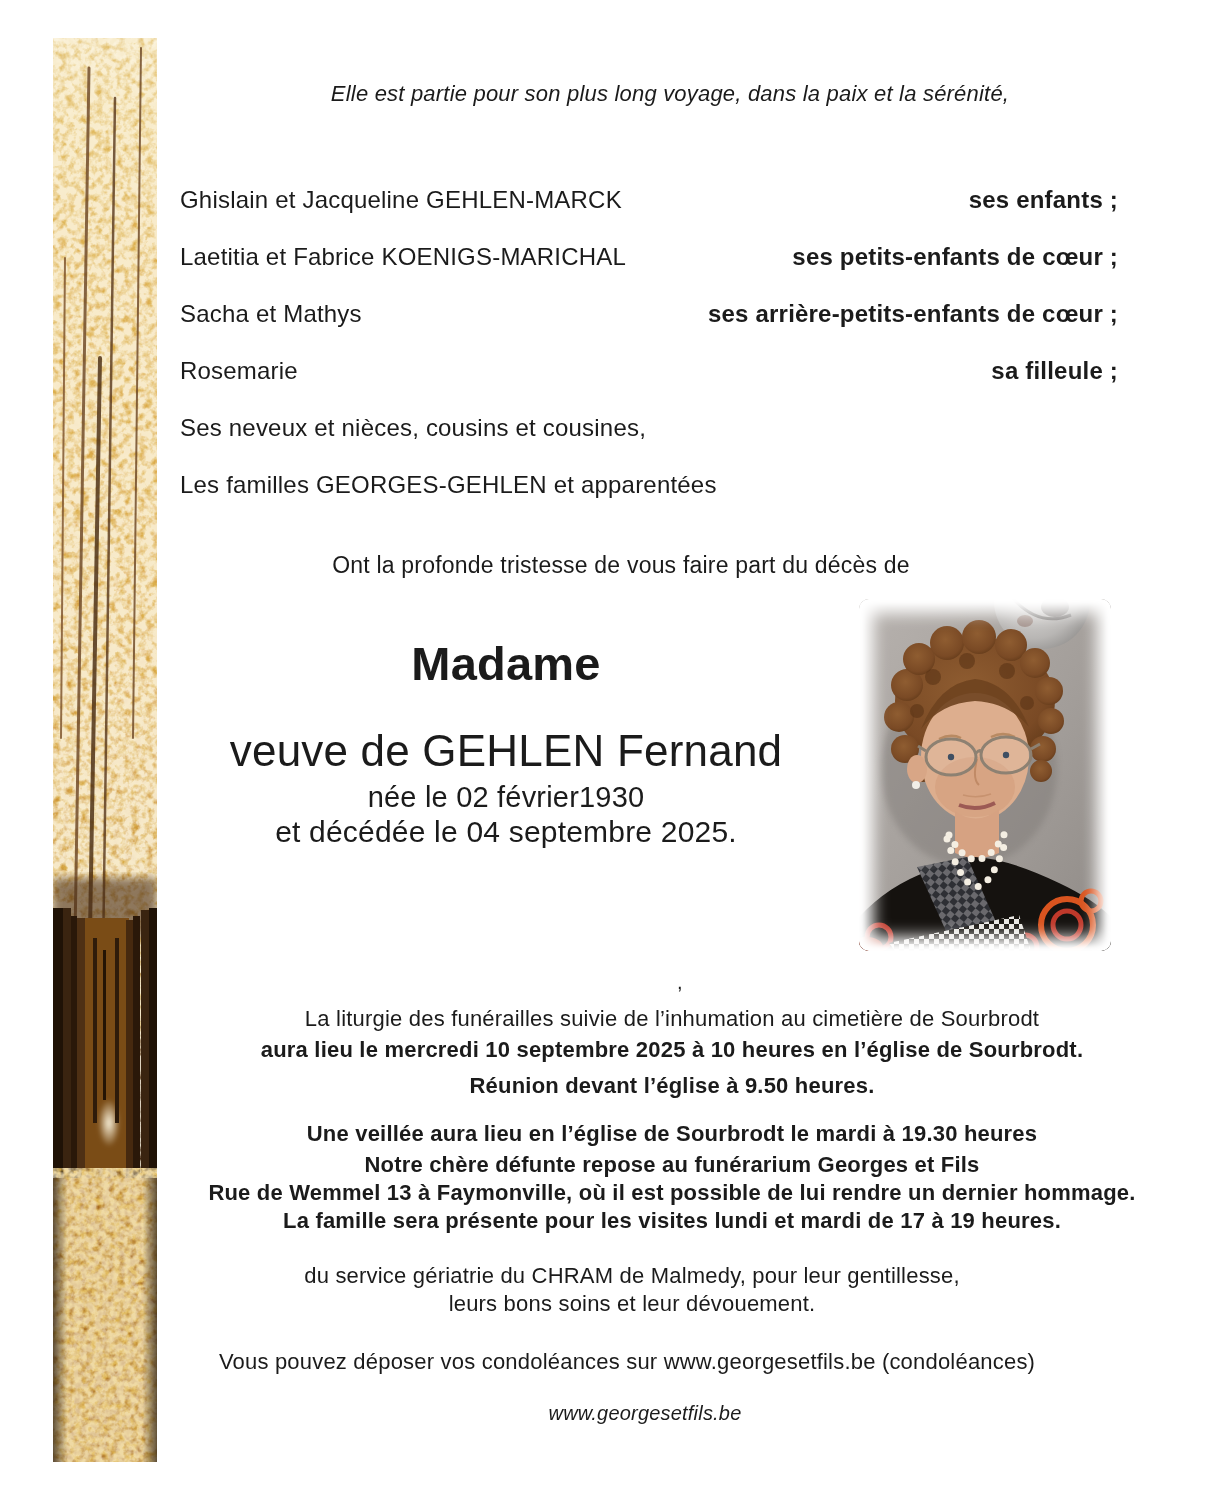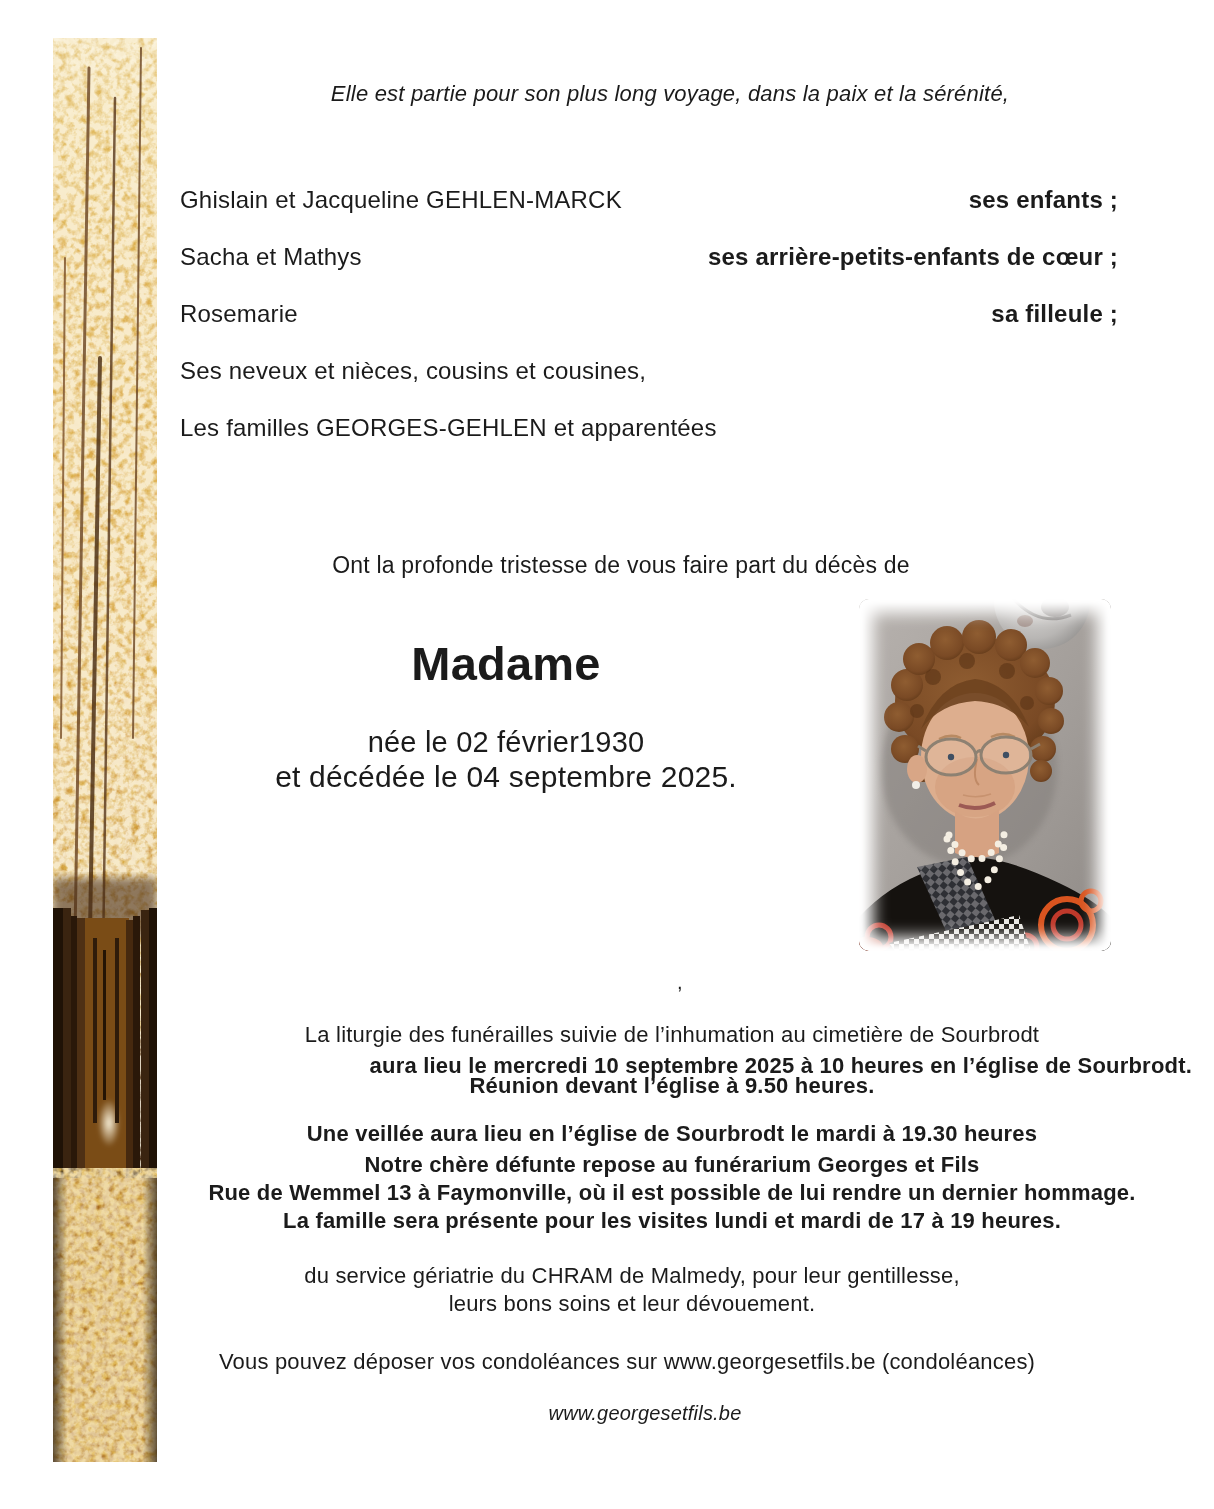--- a/index.html
+++ b/index.html
@@ -36,22 +36,22 @@
 
   .heading { left:150px; top:637px; width:712px; }
   .h-madame { font-size:47px; font-weight:bold; line-height:54px; margin-bottom:34px; }
   .h-name   { font-size:57px; font-weight:bold; line-height:66px; margin-bottom:10px; letter-spacing:0.5px; }
   .h-widow  { font-size:44px; line-height:51px; margin-bottom:4px; }
   .h-birth  { font-size:29px; line-height:34px; }
   .h-death  { font-size:30px; line-height:35px; }
 
   .sep { left:160px; top:971px; width:1040px; font-size:20px; }
 
-  .cer1    { left:152px; top:1003px; width:1040px; font-size:22px; line-height:31px;margin-top:16px; }
-  .bold    { font-weight:bold;text-align:right; }
+  .cer1    { left:152px; top:1003px; width:1040px; font-size:22px; line-height:31px; }
+  .bold    { font-weight:bold; }
   .meeting { left:152px; top:1073px; width:1040px; font-weight:bold; font-size:22px; }
   .vigil   { left:152px; top:1113px; width:1040px; font-weight:bold; font-size:22px;margin-top:8px; }
   .repose  { left:152px; top:1151px; width:1040px; font-weight:bold; font-size:22px; line-height:28px; }
   .thanks  { left:112px; top:1262px; width:1040px; font-size:22px; line-height:28px; }
   .condol  { left:107px; top:1349px; width:1040px; font-size:22px; }
   .footer  { left:125px; top:1401px; width:1040px; font-style:italic; font-size:20px; line-height:24px; }
 </style>
 </head>
 <body>
 
@@ -140,20 +140,24 @@
 <div class="abs epigraph center">
   <div>Elle est partie pour son plus long voyage, dans la paix et la sérénité,</div>
 </div>
 
 <div class="abs family">
   <div class="family-row">
     <span>Ghislain et Jacqueline GEHLEN-MARCK</span>
     <span class="relation">ses enfants ;</span>
   </div>
   <div class="family-row">
+    <span>Laetitia et Fabrice KOENIGS-MARICHAL</span>
+    <span class="relation">ses petits-enfants de cœur ;</span>
+  </div>
+  <div class="family-row">
     <span>Sacha et Mathys</span>
     <span class="relation">ses arrière-petits-enfants de cœur ;</span>
   </div>
   <div class="family-row">
     <span>Rosemarie</span>
     <span class="relation">sa filleule ;</span>
   </div>
   <div class="family-row">
     <span>Ses neveux et nièces, cousins et cousines,</span>
     <span class="relation"></span>
@@ -161,20 +165,21 @@
   <div class="family-row">
     <span>Les familles GEORGES-GEHLEN et apparentées</span>
     <span class="relation"></span>
   </div>
 </div>
 
 <div class="abs announce center">Ont la profonde tristesse de vous faire part du décès de</div>
 
 <div class="abs heading center">
   <div class="h-madame">Madame</div>
+  <div class="h-widow">veuve de GEHLEN Fernand</div>
   <div class="h-birth">née le 02 février1930</div>
   <div class="h-death">et décédée le 04 septembre 2025.</div>
 </div>
 
 <div class="abs" id="portrait">
   <svg width="252" height="352" viewBox="0 0 252 352" xmlns="http://www.w3.org/2000/svg">
     <defs>
       <linearGradient id="pBg" x1="0" y1="0" x2="1" y2="1">
         <stop offset="0" stop-color="#b7b2ae"></stop>
         <stop offset="0.6" stop-color="#a19c98"></stop>

